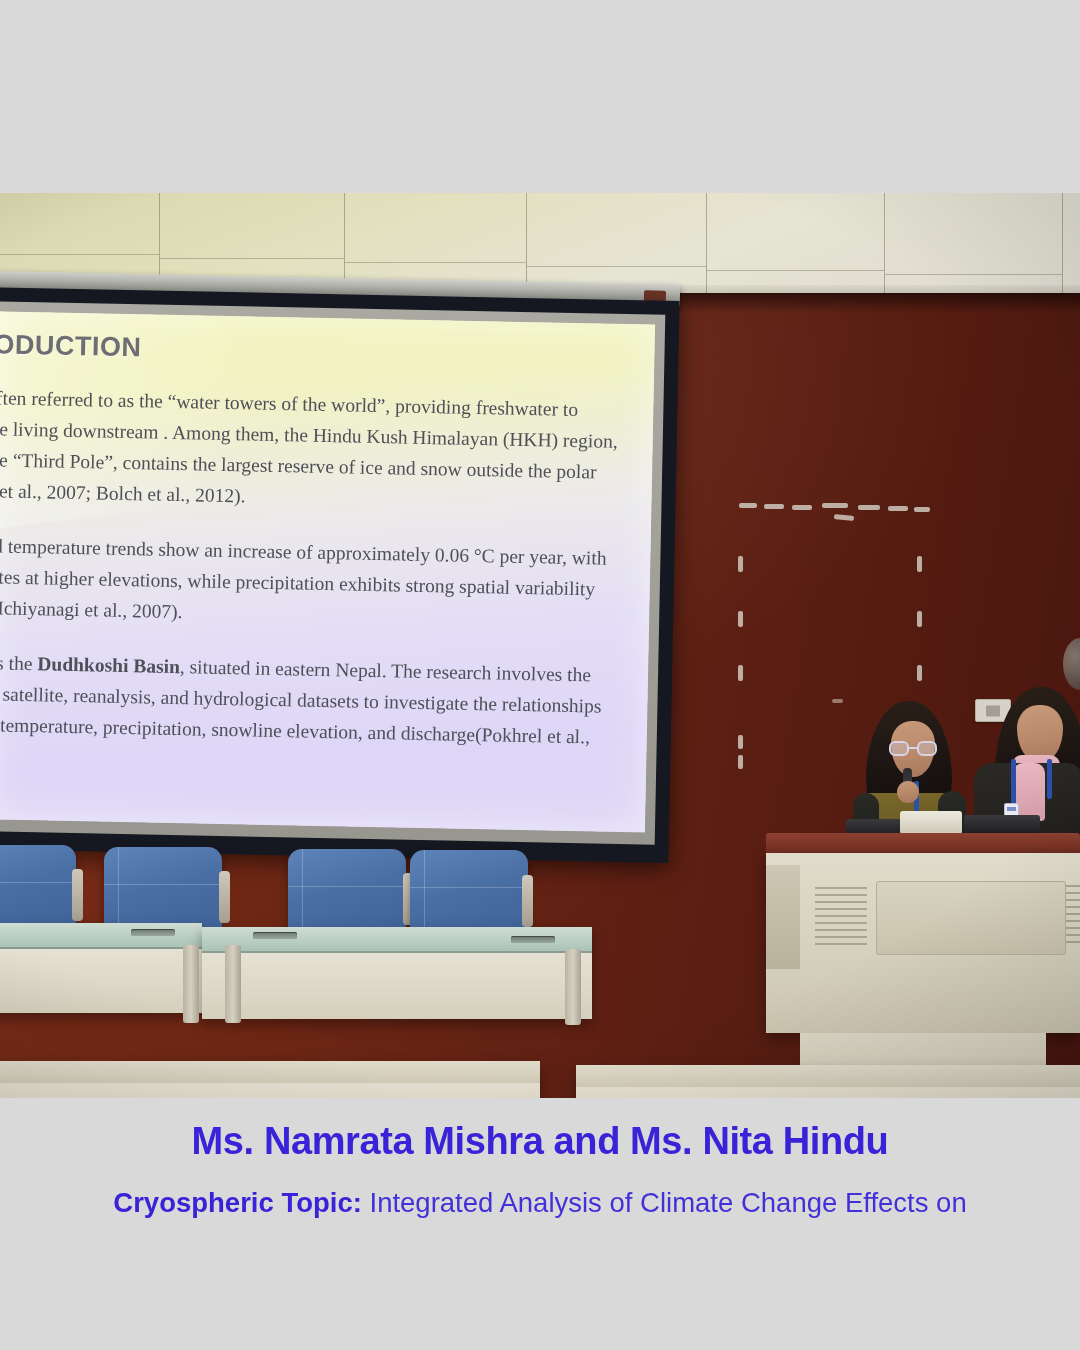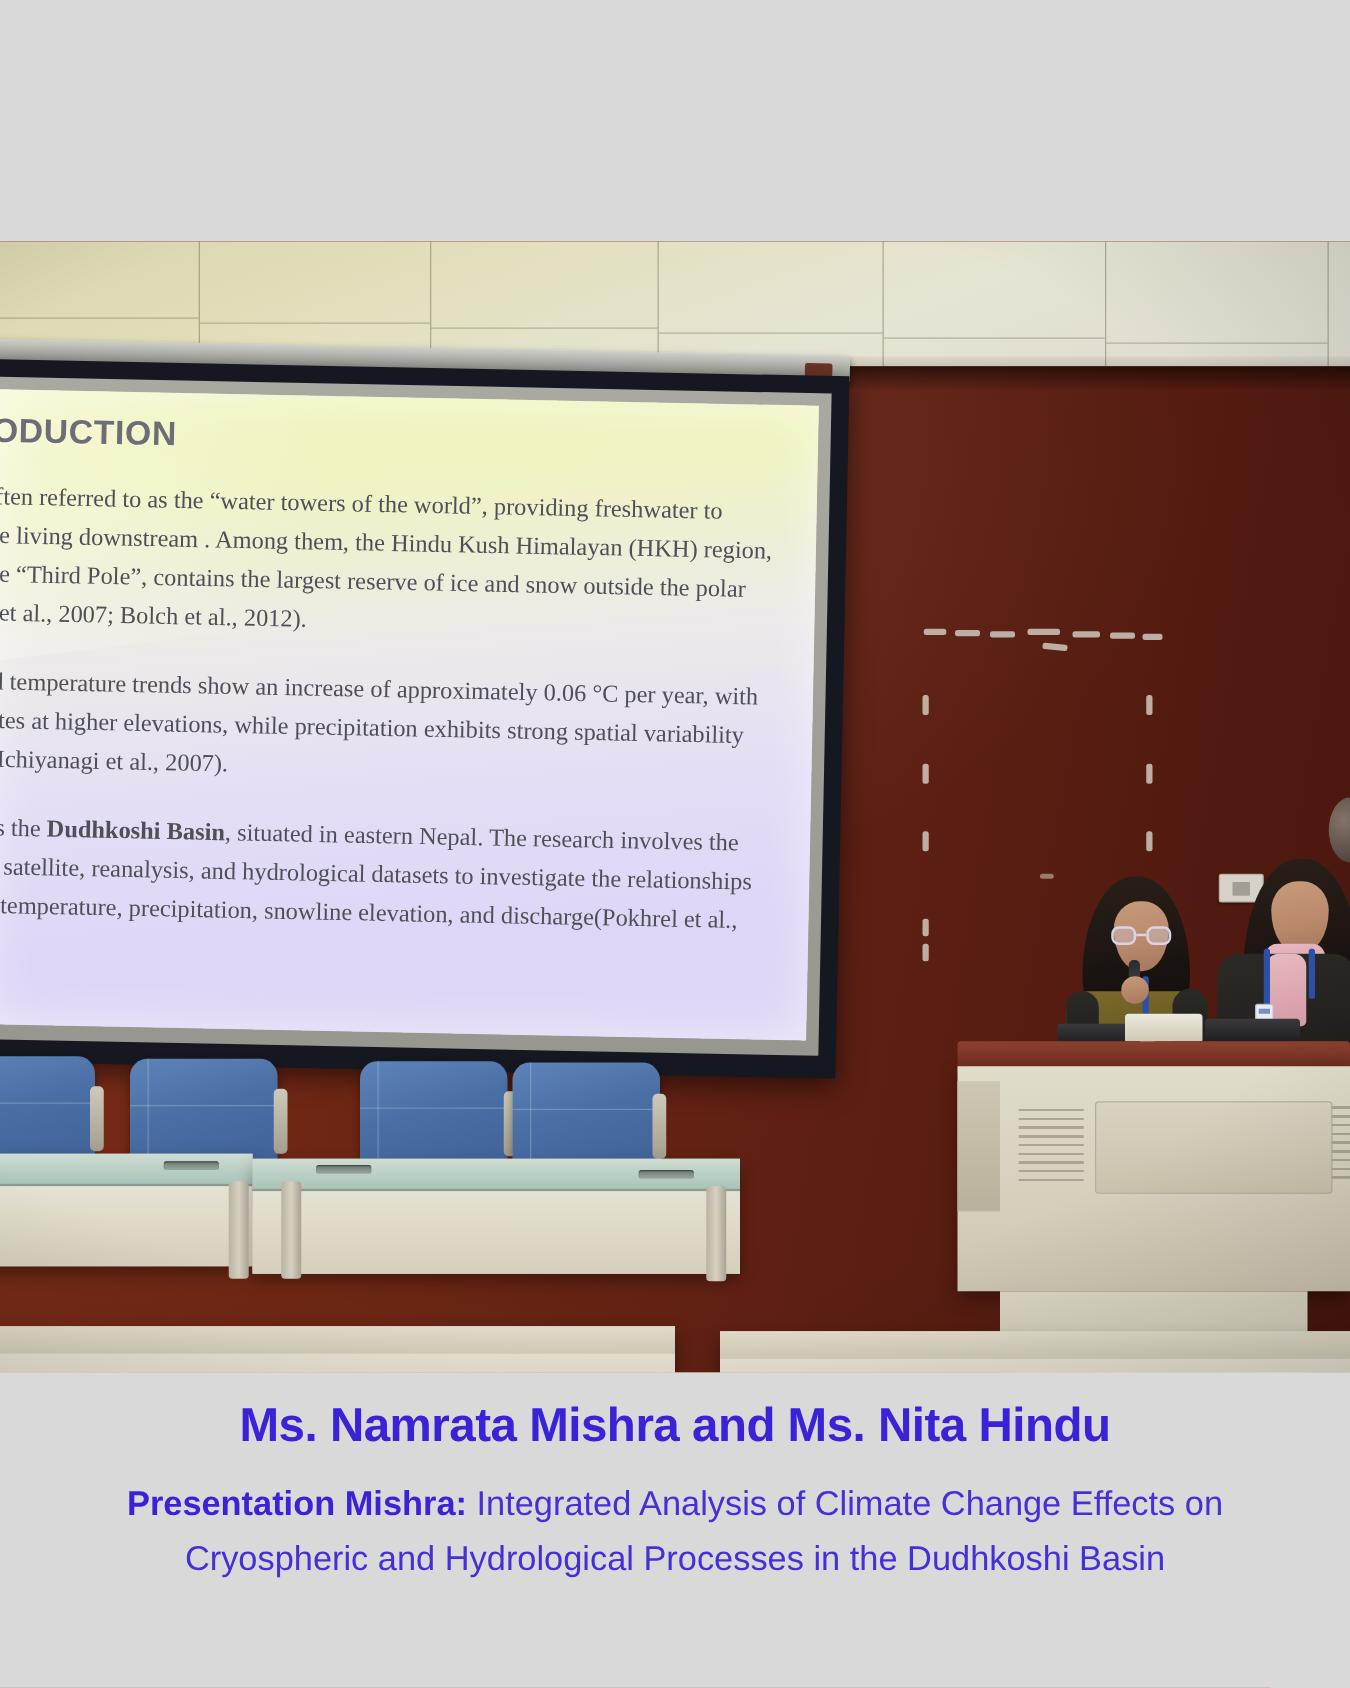--- a/index.html
+++ b/index.html
@@ -458,18 +458,17 @@
       <div class="desk-top" style="height:22px;background:linear-gradient(180deg,#e3ddcd,#d3cdb9);border-bottom:none;"></div>
       <div class="desk-panel" style="top:22px;background:linear-gradient(180deg,#e7e2d2,#d9d3c0);"></div>
     </div>
 
     <div class="photo-vignette"></div>
   </div>
 
   <div id="caption">
     <div class="cap-title">Ms. Namrata Mishra and Ms. Nita Hindu</div>
     <div class="cap-sub">
-      <span class="cap-sub-line"><b>Presentation Mishra:</b><span> Integrated Analysis of Climate Change Effects on</span></span>
-      <span class="cap-sub-line">Cryospheric and Hydrological Processes in the Dudhkoshi Basin</span>
+      <span class="cap-sub-line"><b>Cryospheric Topic:</b><span> Integrated Analysis of Climate Change Effects on</span></span>
     </div>
   </div>
 
 </div>
 
 </body></html>

